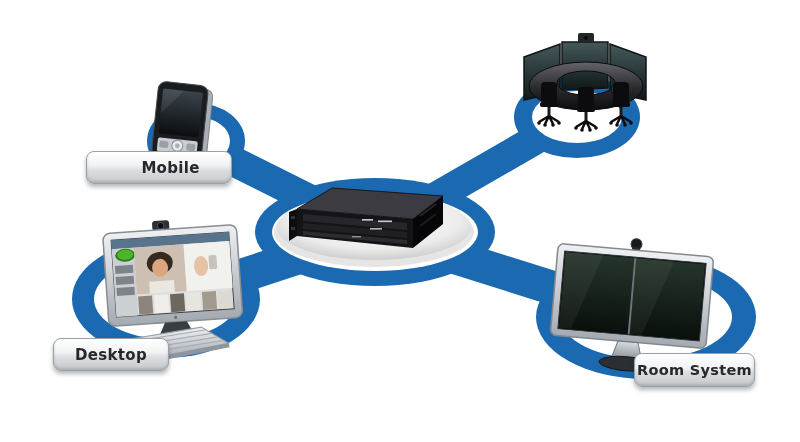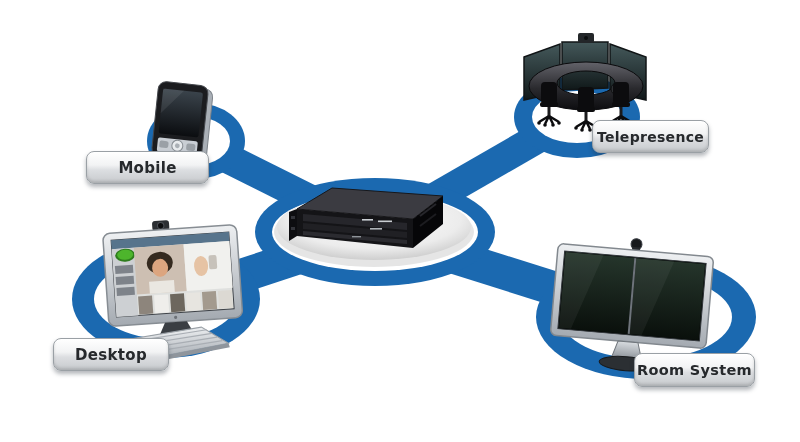--- a/index.html
+++ b/index.html
@@ -11,21 +11,21 @@
   .node-label{
     position:absolute;display:flex;align-items:center;justify-content:center;
     font-family:"DejaVu Sans","Liberation Sans",sans-serif;
     font-weight:700;font-size:15px;color:#26292c;letter-spacing:.3px;
     background:linear-gradient(180deg,#ffffff 0%,#f2f3f4 42%,#dcdee1 58%,#c7cacd 100%);
     border:1px solid #9aa0a5;border-radius:8px;
     box-shadow:0 3px 4px rgba(40,50,60,.35),
                inset 0 1px 0 rgba(255,255,255,.95),
                inset 0 -2px 3px rgba(0,0,0,.14);
   }
-  #label-mobile{left:86px;top:151px;width:121px;height:31px;}
+  #label-mobile{left:86px;top:151px;width:121px;height:31px;padding-left:23px;}
   #label-telepresence{left:592px;top:120px;width:115px;height:31px;font-size:14px;}
   #label-mcu{left:295px;top:248px;width:116px;height:32px;font-size:16px;}
   #label-desktop{left:53px;top:338px;width:114px;height:31px;}
   #label-room{left:634px;top:353px;width:119px;height:32px;font-size:14.5px;}
 </style>
 </head>
 <body>
 
 <div class="stage">
 
@@ -224,17 +224,16 @@
     <rect x="85" y="22" width="69" height="76" fill="url(#roomScr)"></rect>
     <rect x="83" y="22" width="2" height="76" fill="#6e747b"></rect>
     <polygon points="14,22 52,22 26,98 14,98" fill="#ffffff" opacity="0.05"></polygon>
     <polygon points="85,22 123,22 97,98 85,98" fill="#ffffff" opacity="0.05"></polygon>
     <polygon points="74,106 94,106 100,126 68,126" fill="url(#silverV2)" stroke="#70767c"></polygon>
     <ellipse cx="84" cy="128" rx="27" ry="7" fill="#2b2f33" stroke="#17191b"></ellipse>
   </g>
 </svg>
 
 <div class="node-label" id="label-mobile">Mobile</div>
-<div class="node-label" id="label-telepresence">Telepresence</div>
 <div class="node-label" id="label-desktop">Desktop</div>
 <div class="node-label" id="label-room">Room System</div>
 
 </div>
 
 </body></html>

